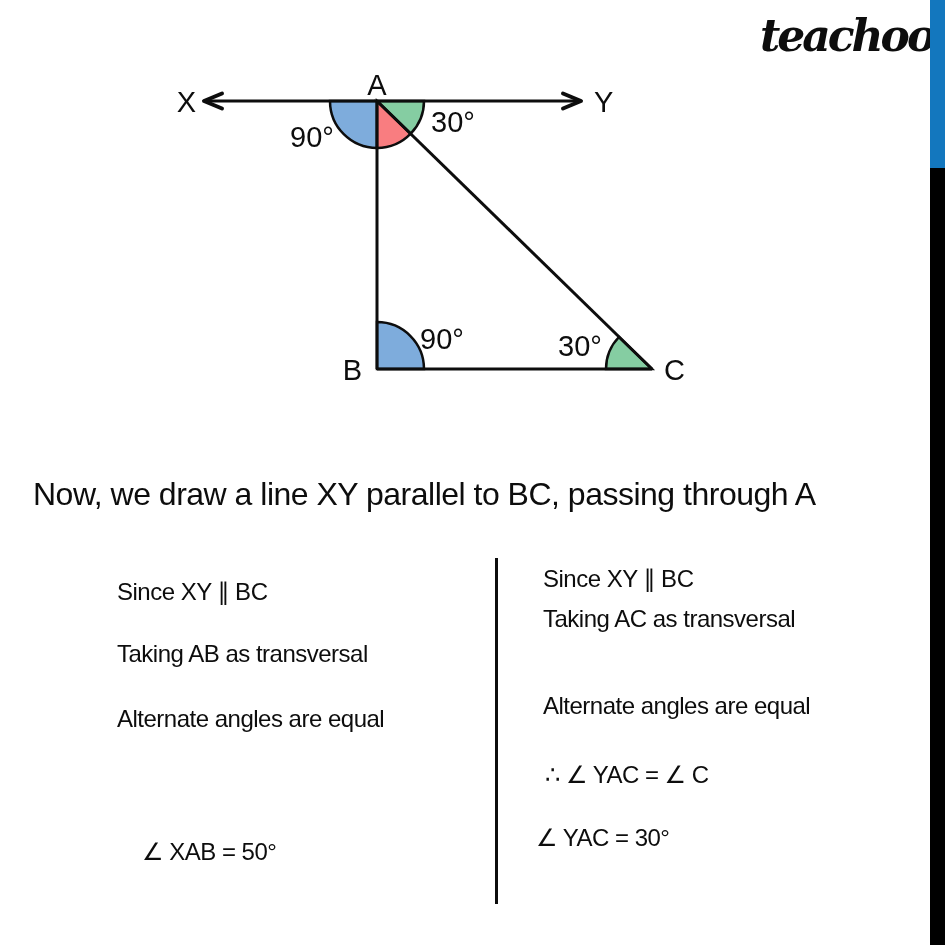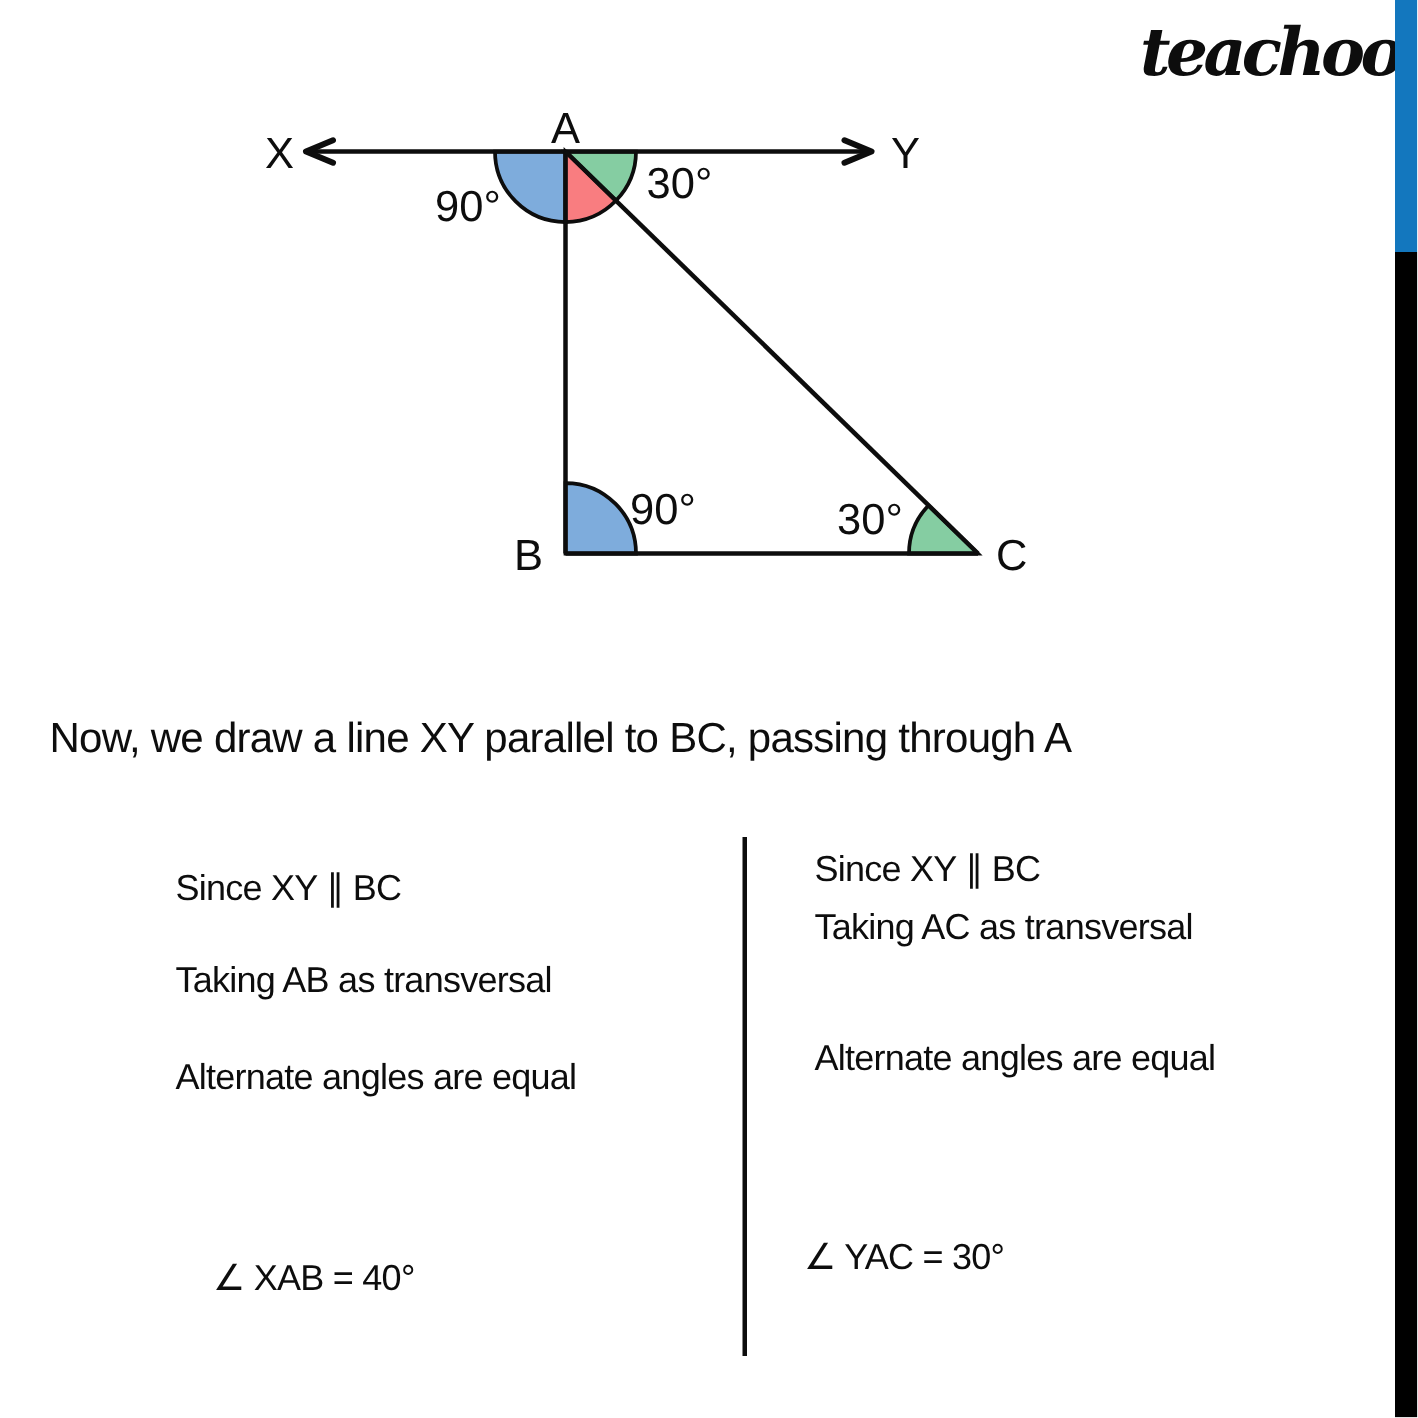--- a/index.html
+++ b/index.html
@@ -14,21 +14,21 @@
   }
   .bar{position:absolute;left:930px;width:15px;}
   .bar-blue{top:0;height:168px;}
   .bar-black{top:168px;height:777px;}
   .diagram-svg{position:absolute;left:0;top:0;}
   .diagram-svg text{
     font-family:"Liberation Sans","DejaVu Sans",sans-serif;
     font-size:29px;fill:#0d0d0d;
   }
   .caption{
-    position:absolute;left:33px;top:476px;font-size:28px;letter-spacing:-0.5px;
+    position:absolute;left:33px;top:476px;font-size:32px;letter-spacing:-0.5px;
     white-space:nowrap;
   }
   .divider{position:absolute;left:495px;top:558px;width:3px;height:346px;background:#0d0d0d;}
   .pl{position:absolute;font-size:24px;letter-spacing:-0.5px;white-space:nowrap;}
   .pl.bold{font-weight:400;}
   
   .pl.l1{left:117px;top:578px;}
   .pl.l2{left:117px;top:640px;}
   .pl.l3{left:117px;top:705px;}
   .pl.l4{left:118px;top:772px;}
@@ -77,20 +77,21 @@
     <text x="580" y="356" text-anchor="middle">30°</text>
   </svg>
 
   <div class="caption">Now, we draw a line XY parallel to BC, passing through A</div>
 
   <div class="divider"></div>
 
   <div class="pl l1">Since XY ∥ BC</div>
   <div class="pl l2">Taking AB as transversal</div>
   <div class="pl l3 bold">Alternate angles are equal</div>
-  <div class="pl l5 bold">∠ XAB = 40°</div>
+  <div class="pl l5 bold">∠ XAB = 50°</div>
 
   <div class="pl r1">Since XY ∥ BC</div>
   <div class="pl r2">Taking AC as transversal</div>
   <div class="pl r3 bold">Alternate angles are equal</div>
+  <div class="pl r4">∴ ∠ YAC = ∠ C</div>
   <div class="pl r5 bold">∠ YAC = 30°</div>
 
 </div>
 
 </body></html>

